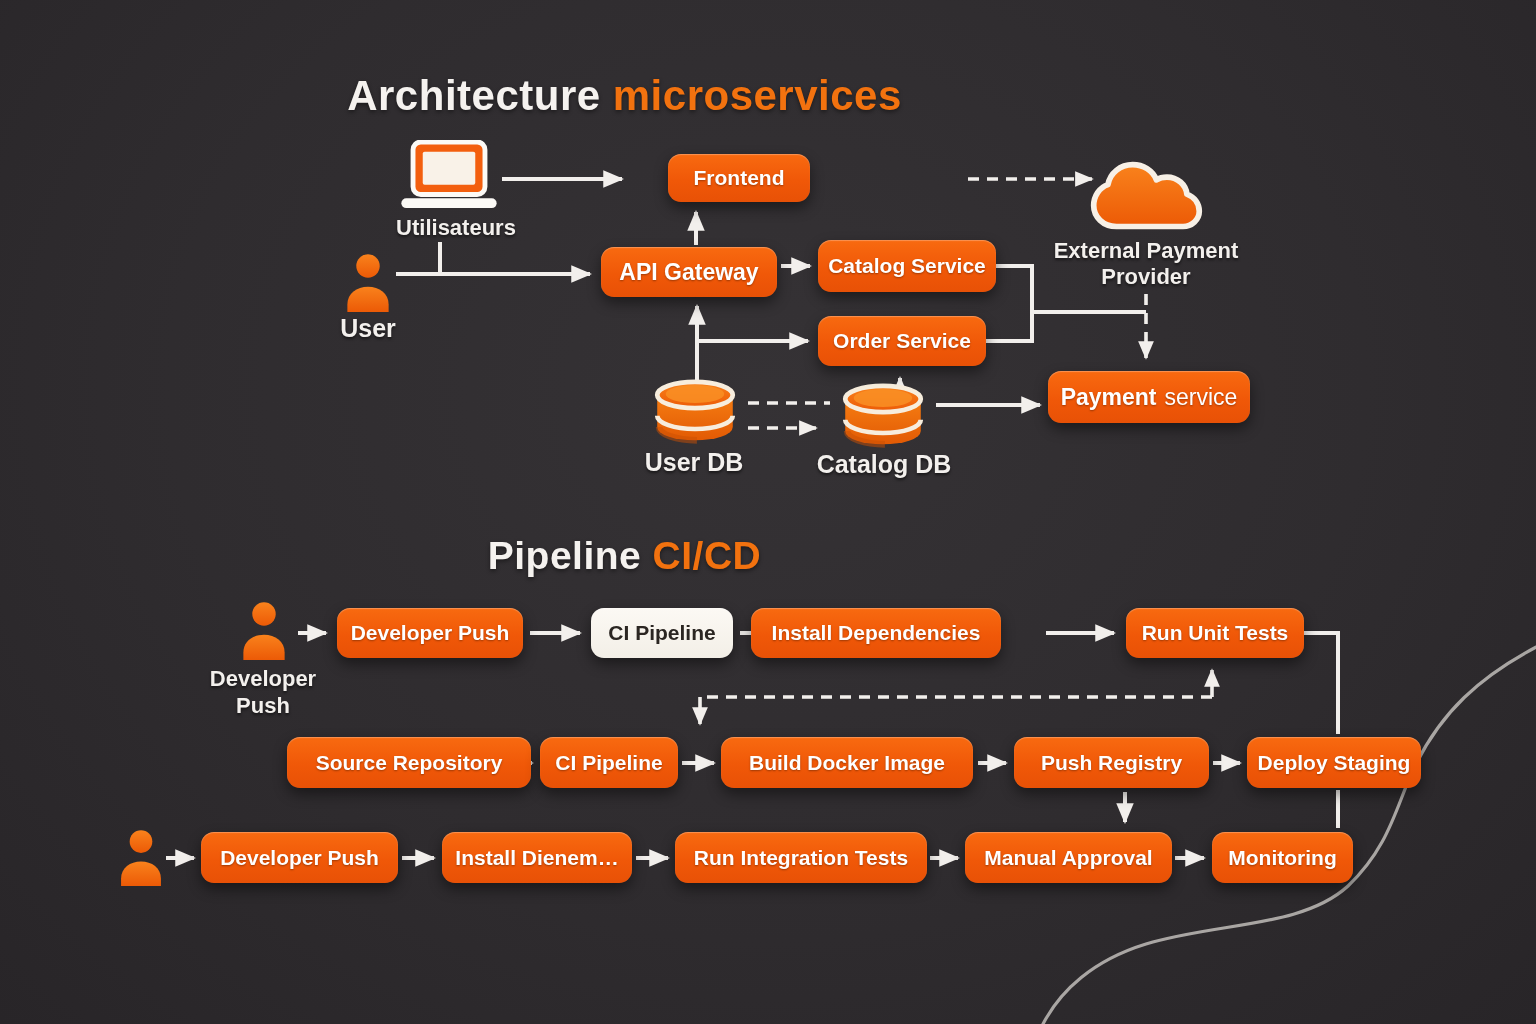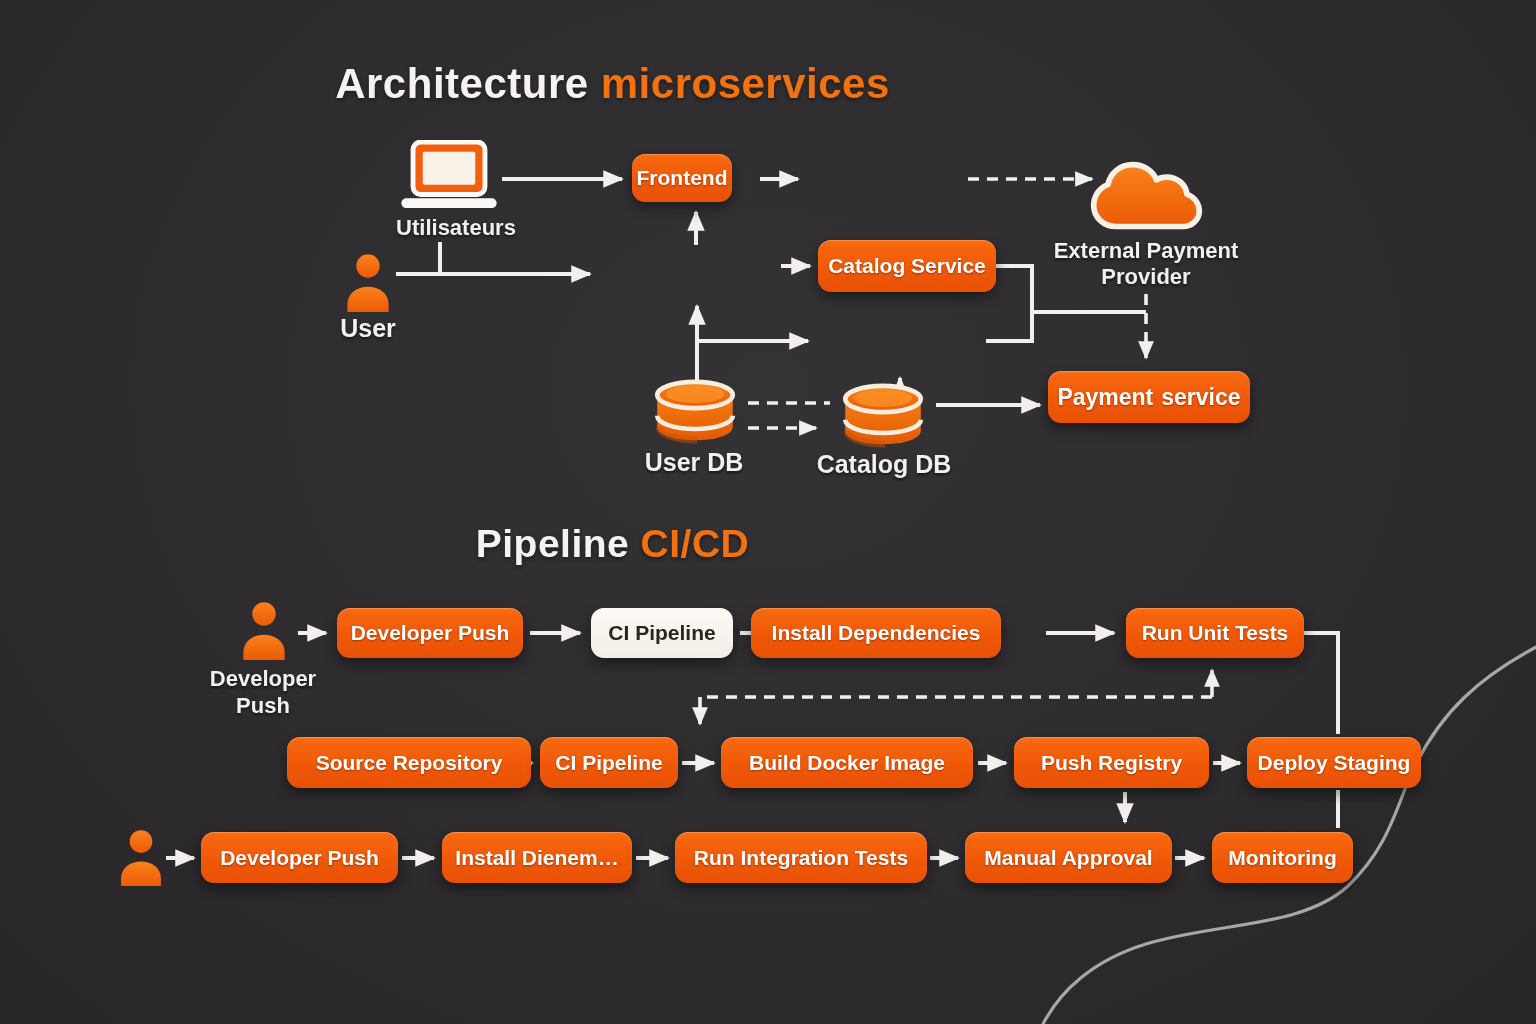--- a/index.html
+++ b/index.html
@@ -2,40 +2,40 @@
 <html><head>
 <meta charset="utf-8">
 <style>
   html,body{margin:0;padding:0;background:#232123;}
   .stage{
     position:relative;width:1536px;height:1024px;overflow:hidden;
     background:radial-gradient(ellipse at 50% 38%, #353235 0%, #2f2c2f 55%, #282528 100%);
     font-family:"Liberation Sans", sans-serif;
   }
   svg.wires{position:absolute;left:0;top:0;width:1536px;height:1024px;pointer-events:none;}
-  .title{position:absolute;left:0;width:1225px;text-align:center;margin:0;font-weight:700;
+  .title{position:absolute;left:0;width:1225px;text-align:center;margin:12px;font-weight:700;
          color:#f5f2ef;text-shadow:0 2px 4px rgba(0,0,0,.45);letter-spacing:.5px;}
   .t-arch{top:60px;font-size:42px;}
   .t-pipe{top:522px;font-size:39px;}
   .title .accent{color:#f2720f;}
   .node{
     position:absolute;display:flex;align-items:center;justify-content:center;
     background:linear-gradient(180deg,#f86a10 0%,#f05808 55%,#e85106 100%);
     border-radius:13px;color:#fff;font-weight:700;font-size:21px;
     box-shadow:0 6px 14px rgba(0,0,0,.45), inset 0 1px 1px rgba(255,255,255,.28);
     text-shadow:0 1px 2px rgba(0,0,0,.35);white-space:nowrap;
   }
   .node-light{background:linear-gradient(180deg,#fcf9f4 0%,#f3efe7 100%);color:#2b2622;text-shadow:none;}
   .node-lg{font-size:23px;}
   .lbl{position:absolute;color:#f3f0ed;text-align:center;text-shadow:0 2px 3px rgba(0,0,0,.55);
        transform:translateX(-50%);white-space:nowrap;}
   .lbl-med{font-size:22px;font-weight:600;text-align:right;}
   .lbl-bold{font-size:25px;font-weight:700;}
   .icon{position:absolute;}
-  .bold2{font-weight:700;margin-left:8px;}
+  .bold2{font-weight:400;margin-left:8px;}
 </style>
 </head>
 <body>
 
 <svg width="0" height="0" style="position:absolute" aria-hidden="true">
   <defs>
     <linearGradient id="org" x1="0" y1="0" x2="0" y2="1">
       <stop offset="0" stop-color="#f9821c"></stop>
         <stop offset="1" stop-color="#ec5a06"></stop>
     </linearGradient>
@@ -141,25 +141,31 @@
   <svg class="icon" style="left:646px;top:378px;width:98px;height:68px">
       <use href="#sym-db"></use>
     </svg>
   <div class="lbl lbl-bold" style="left:694px;top:448px;">User DB</div>
 
   <svg class="icon" style="left:834px;top:382px;width:98px;height:68px">
       <use href="#sym-db"></use>
     </svg>
   <div class="lbl lbl-bold" style="left:884px;top:450px;">Catalog DB</div>
 
-  <div class="node" style="left:632px;top:154px;width:100px;height:48px">
+  <div class="node" style="left:668px;top:154px;width:142px;height:48px">
       <span>Frontend</span>
+    </div>
+  <div class="node node-lg" style="left:601px;top:247px;width:176px;height:50px">
+      <span>API Gateway</span>
     </div>
   <div class="node" style="left:818px;top:240px;width:178px;height:52px">
       <span>Catalog Service</span>
+    </div>
+  <div class="node" style="left:818px;top:316px;width:168px;height:50px">
+      <span>Order Service</span>
     </div>
   <div class="node node-lg" style="left:1048px;top:371px;width:202px;height:52px">
       <span>Payment</span>
       <span class="bold2">service</span>
     </div>
 
   <svg class="icon" style="left:240px;top:600px;width:48px;height:60px">
       <use href="#sym-person"></use>
     </svg>
   <div class="lbl lbl-med" style="left:263px;top:666px;">Developer</div>

